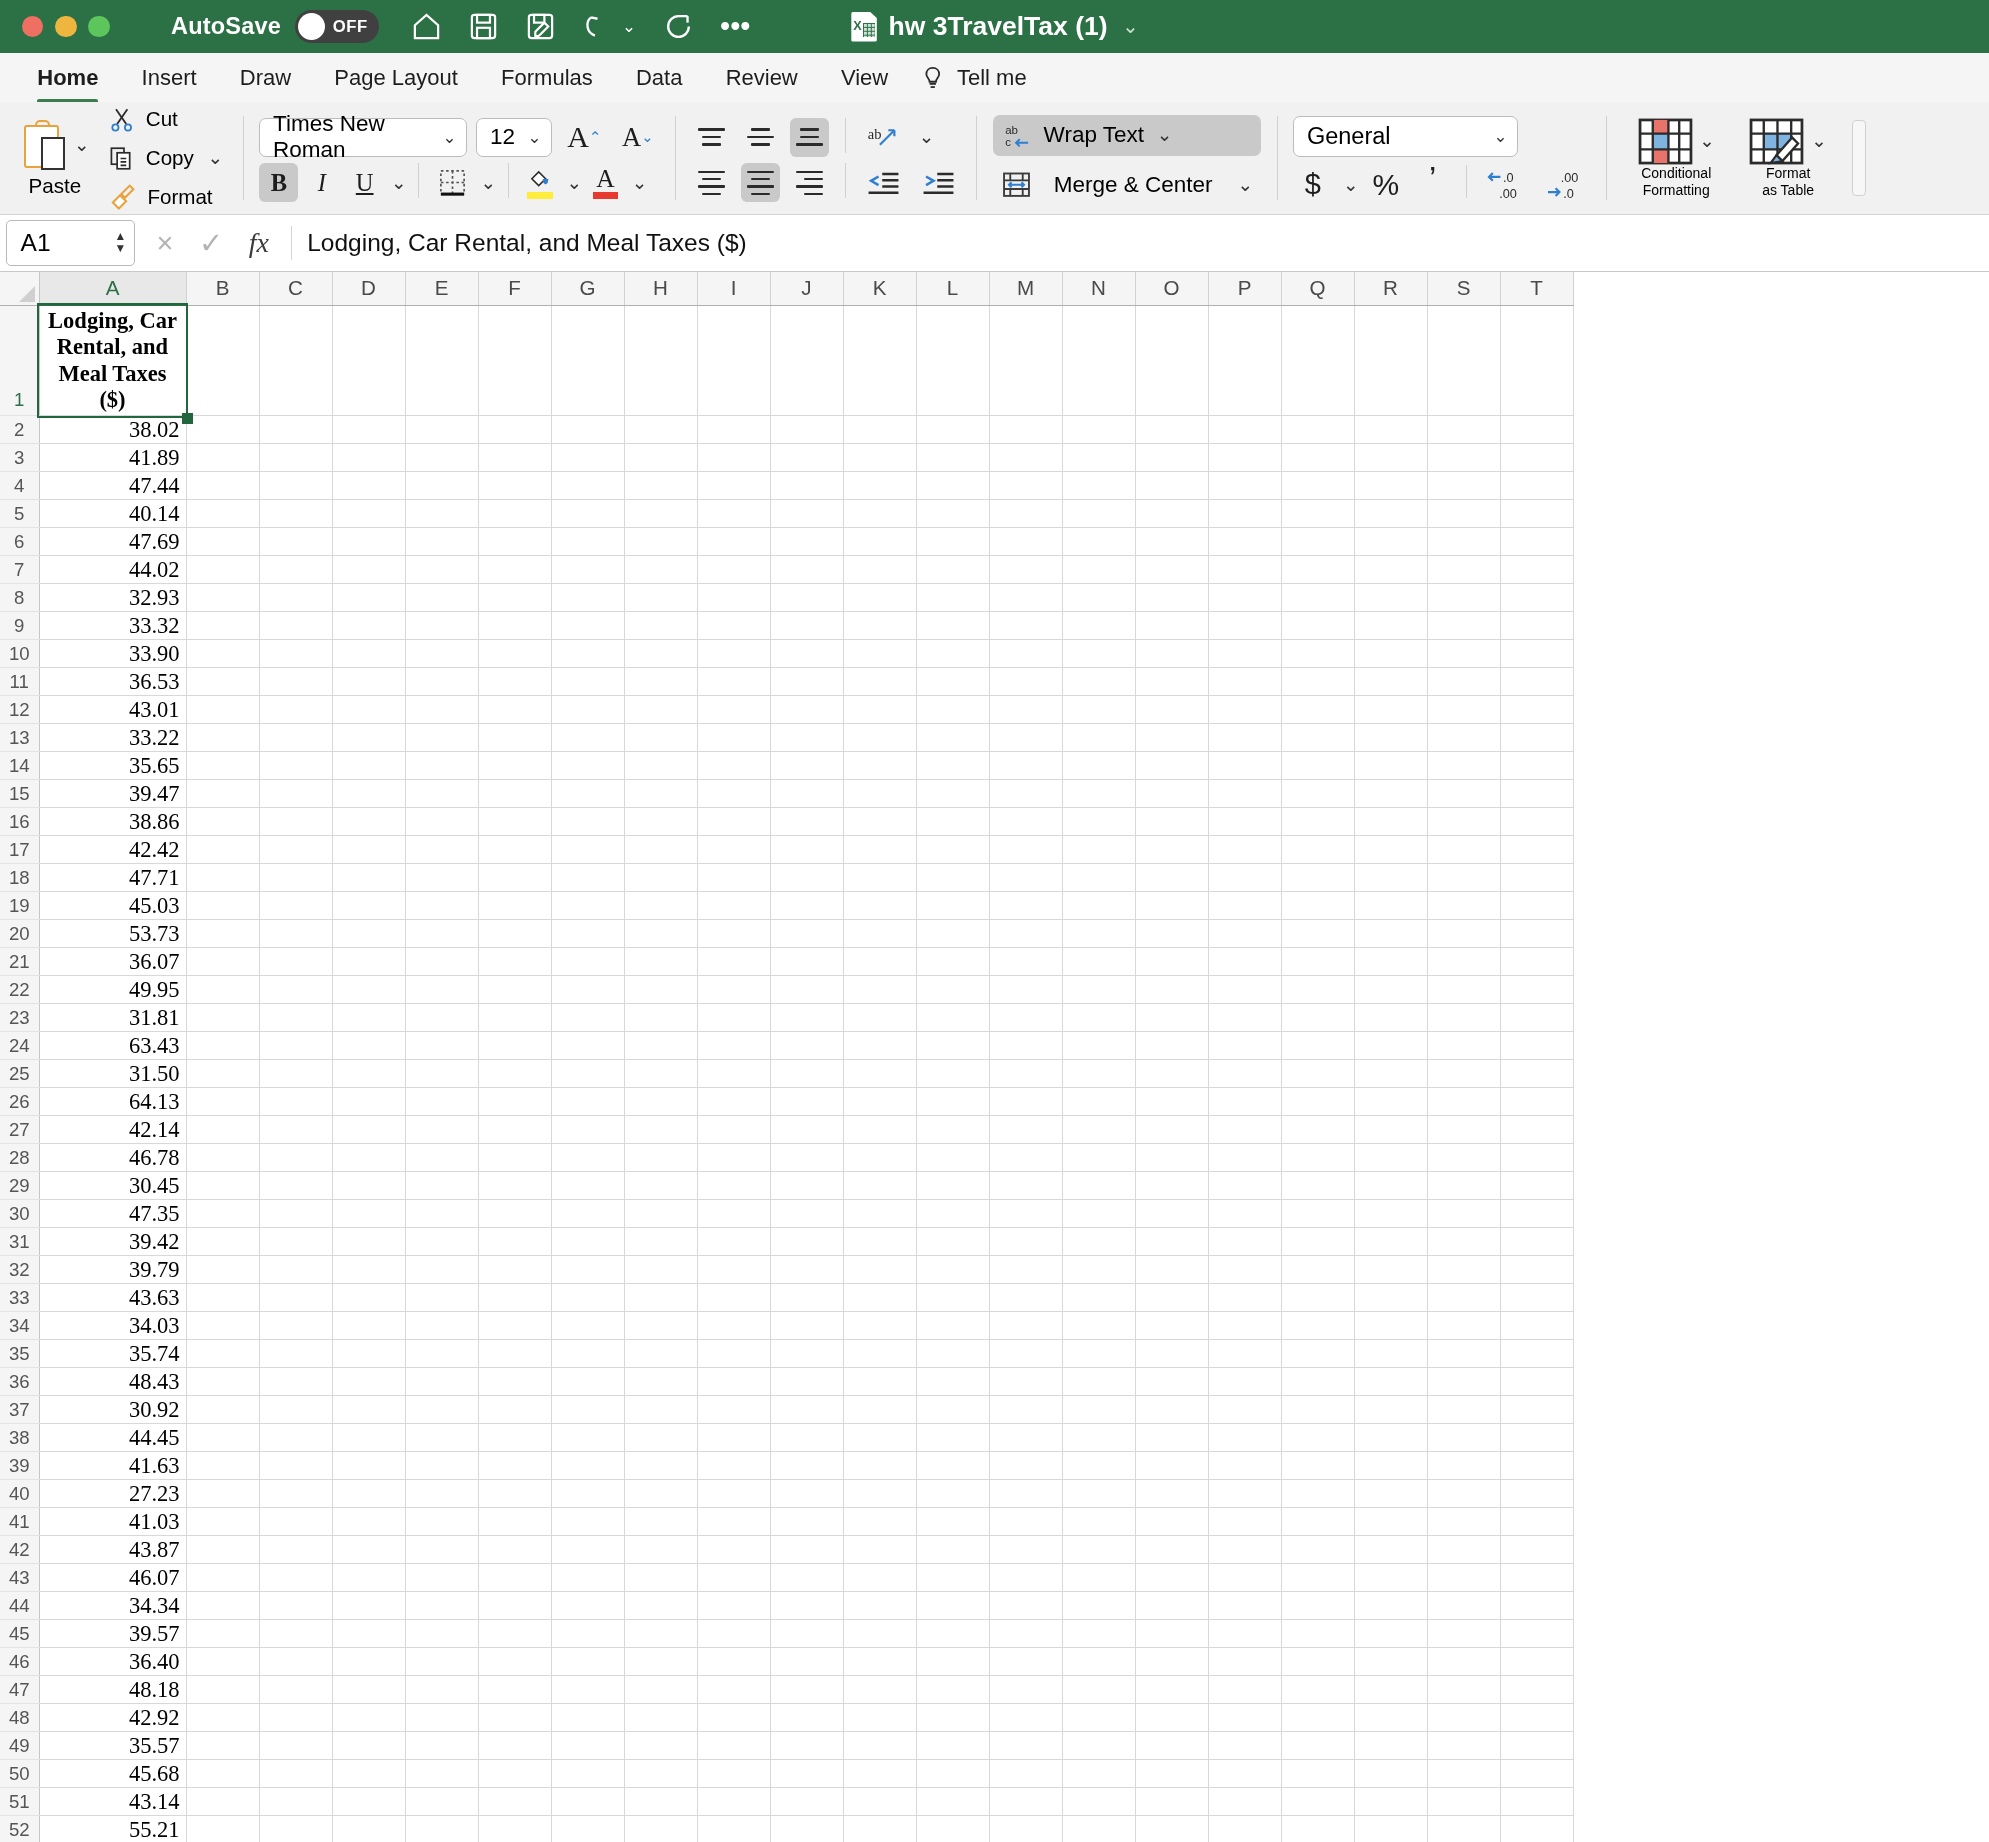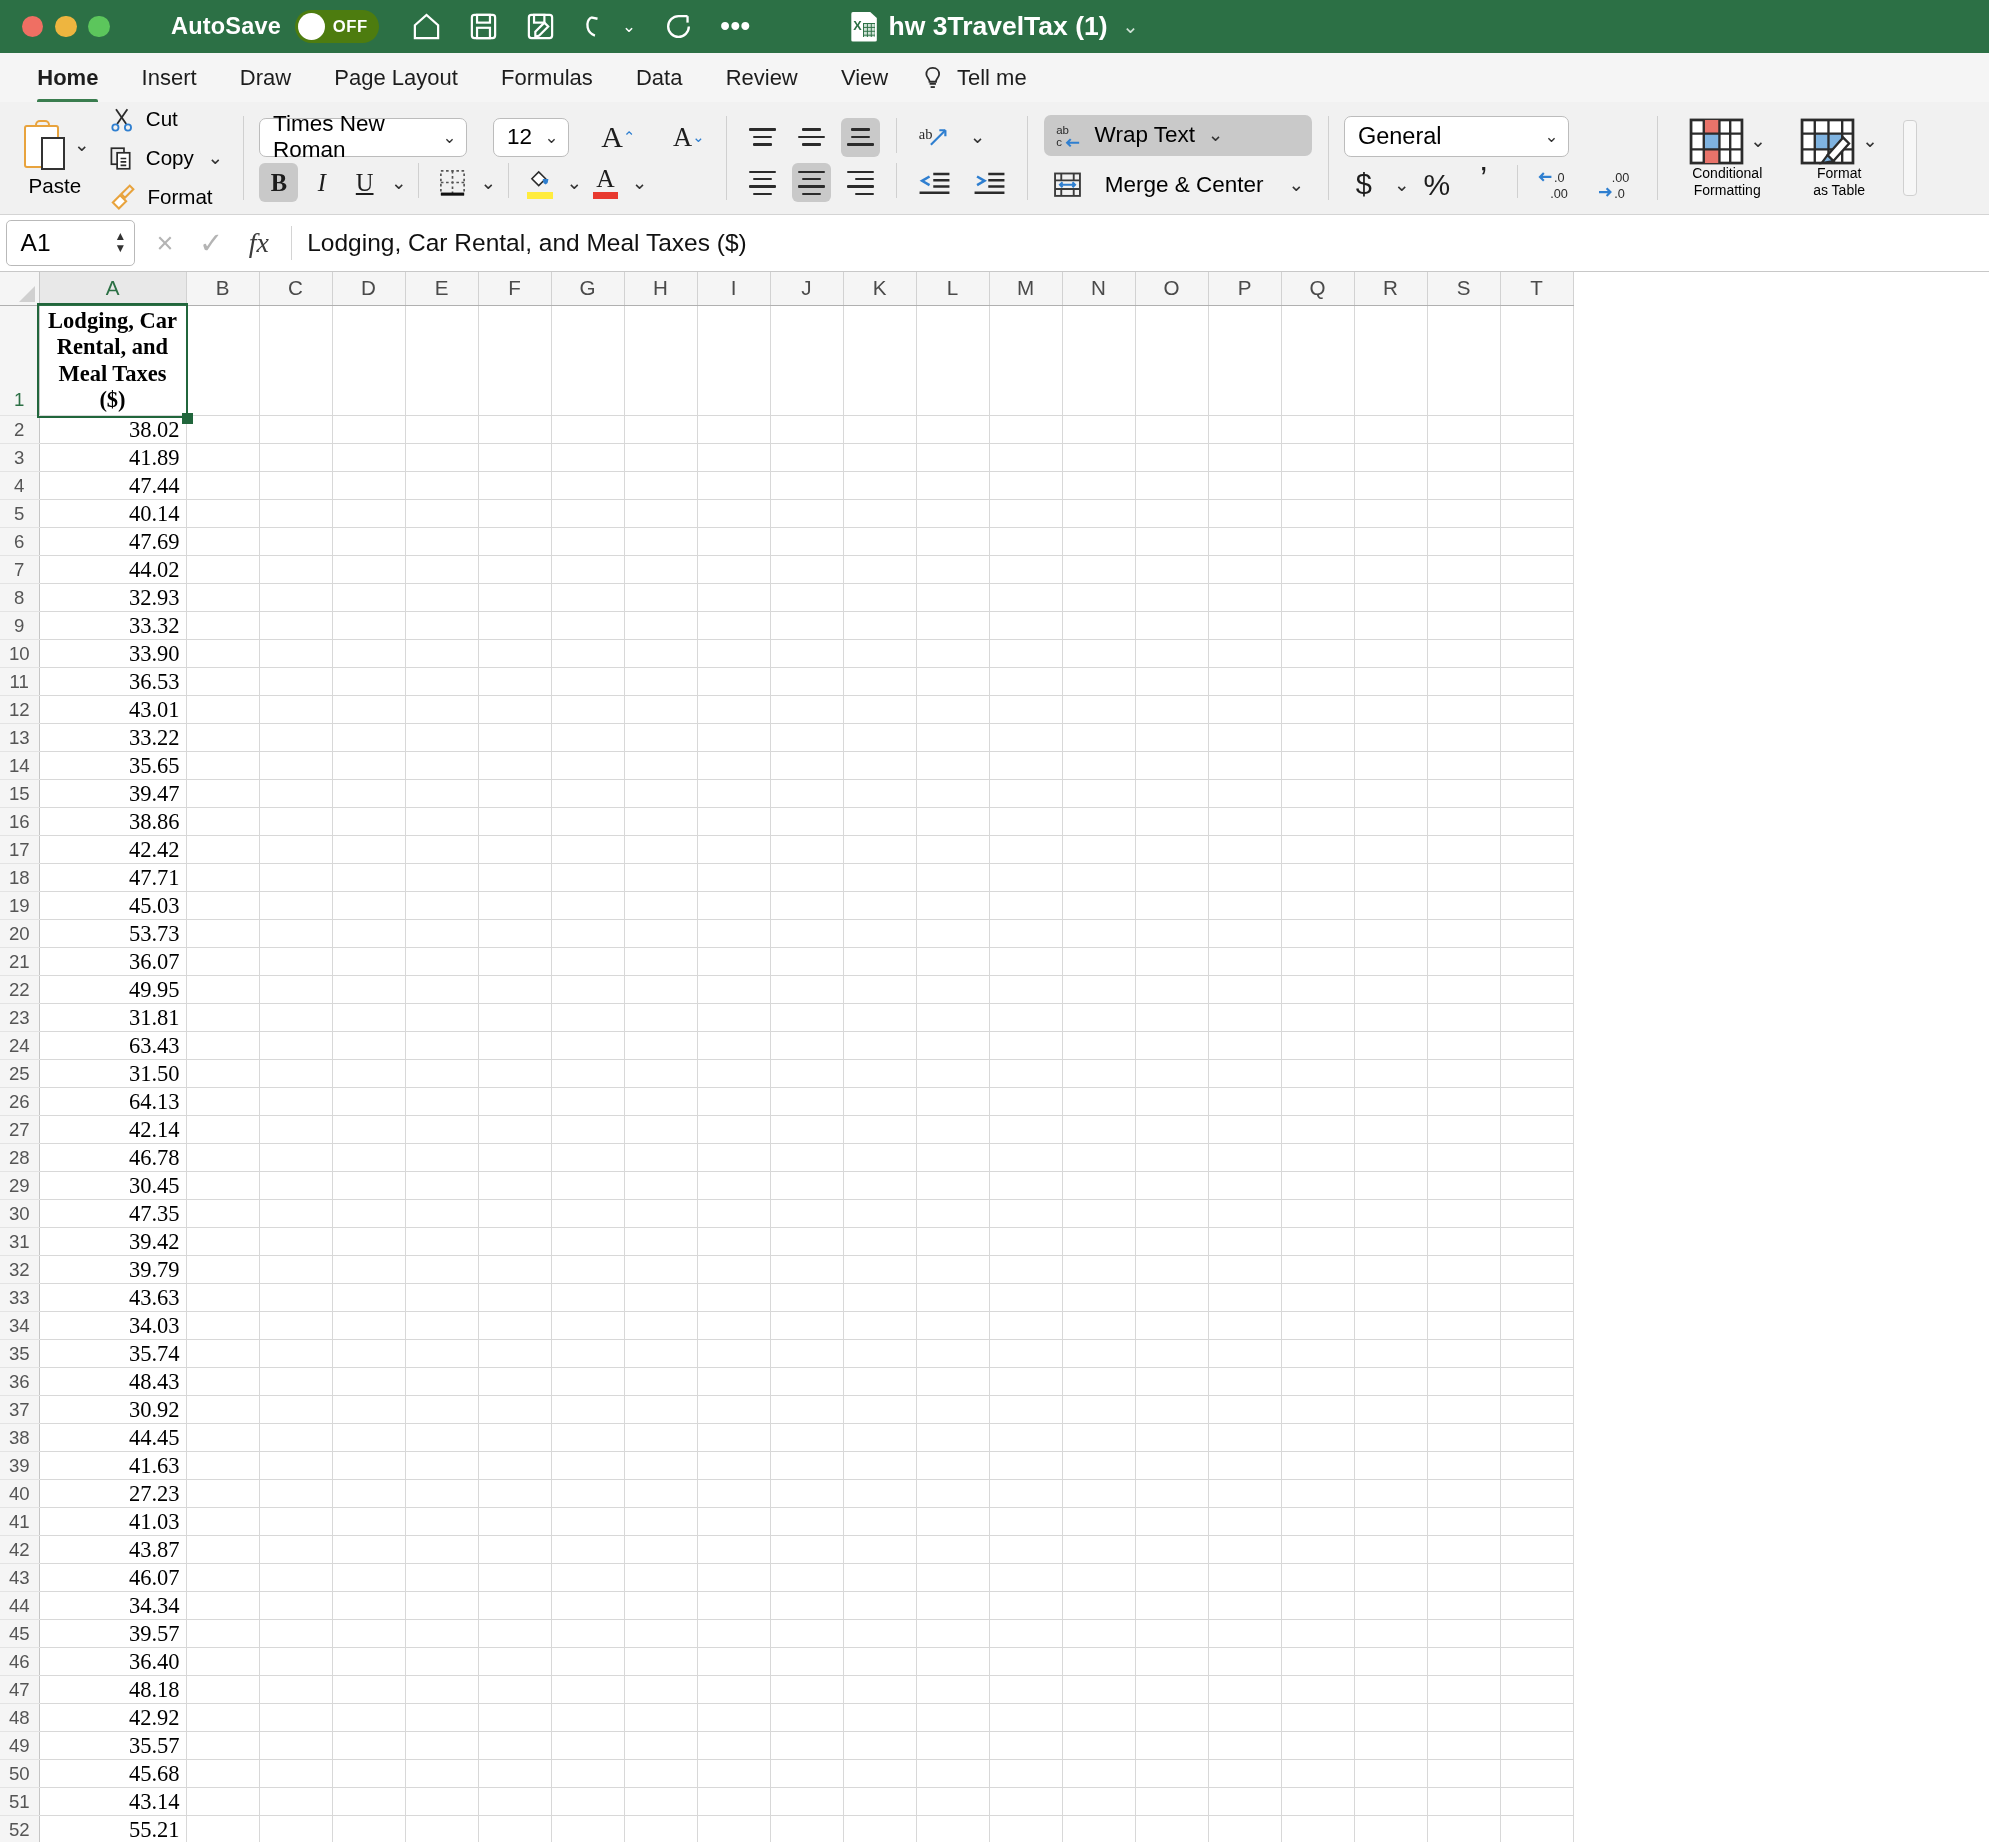--- a/index.html
+++ b/index.html
@@ -16,21 +16,21 @@
     display:flex; align-items:center;
   }
   .lights { display:flex; gap:11.8px; margin-left:21.6px; align-items:center; }
   .light { width:21.6px; height:21.6px; border-radius:50%; }
   .l-red{background:#ef6f63;} .l-yel{background:#eeb53f;} .l-grn{background:#5cc65c;}
 
   .autosave-wrap { display:flex; align-items:center; margin-left:61px; gap:13.7px; }
   .autosave-label { color:#fff; font-size:23.5px; font-weight:bold; letter-spacing:0.2px;}
   .toggle {
     width:84px; height:33px; border-radius:16.7px;
-    background:#4d7c0f; display:flex; align-items:center; padding:2.9px;
+    background:#404040; display:flex; align-items:center; padding:2.9px;
     position:relative;
   }
   .toggle .knob { width:27.4px; height:27.4px; border-radius:50%; background:#fff; }
   .toggle .off { color:#fff; font-size:16.7px; font-weight:bold; margin-left:7.8px; letter-spacing:0.5px;}
 
   .tb-icons { display:flex; align-items:center; gap:25.5px; margin-left:31px; }
   .tb-icons svg { display:block; }
   .chev-sm { color:#fff; font-size:16.7px; margin-left:-17.6px; }
 
   .doc-title {
@@ -85,21 +85,21 @@
   .clip-top { position:absolute; left:14.7px; top:1px; width:15.7px; height:10.8px;
      border:2.9px solid #e8a33d; border-bottom:none; border-radius:4.9px 4.9px 0 0; background:#f1f1f1;}
   .clip-pg { position:absolute; left:20.6px; top:18.6px; width:24.5px; height:33px;
      border:2.5px solid #333; background:#fff; }
   .chev { font-size:18.6px; color:#333; margin-left:2.9px; }
 
   .cmdcol { display:flex; flex-direction:column; justify-content:center; gap:7.8px; margin-left:3.9px;}
   .cmd { display:flex; align-items:center; gap:10.8px; font-size:20.6px; padding:1px 3.9px; }
   .cmd .txt { white-space:nowrap; }
 
-  .fontrow { display:flex; align-items:center; gap:26px; }
+  .fontrow { display:flex; align-items:center; gap:9px; }
   .sel {
     height:39px; border:1px solid #bcbcbc; border-radius:6.9px; background:#fff;
     display:flex; align-items:center; justify-content:space-between;
     padding:0 9.8px 0 12.7px; font-size:22.5px;
   }
   .sel .cv { font-size:16.7px; color:#333; margin-left:11.8px;}
   .sel-font { width:208px; }
   .sel-size { width:76px; }
   .sel-numfmt { width:225px; height:41px; font-size:23.5px; }
 

